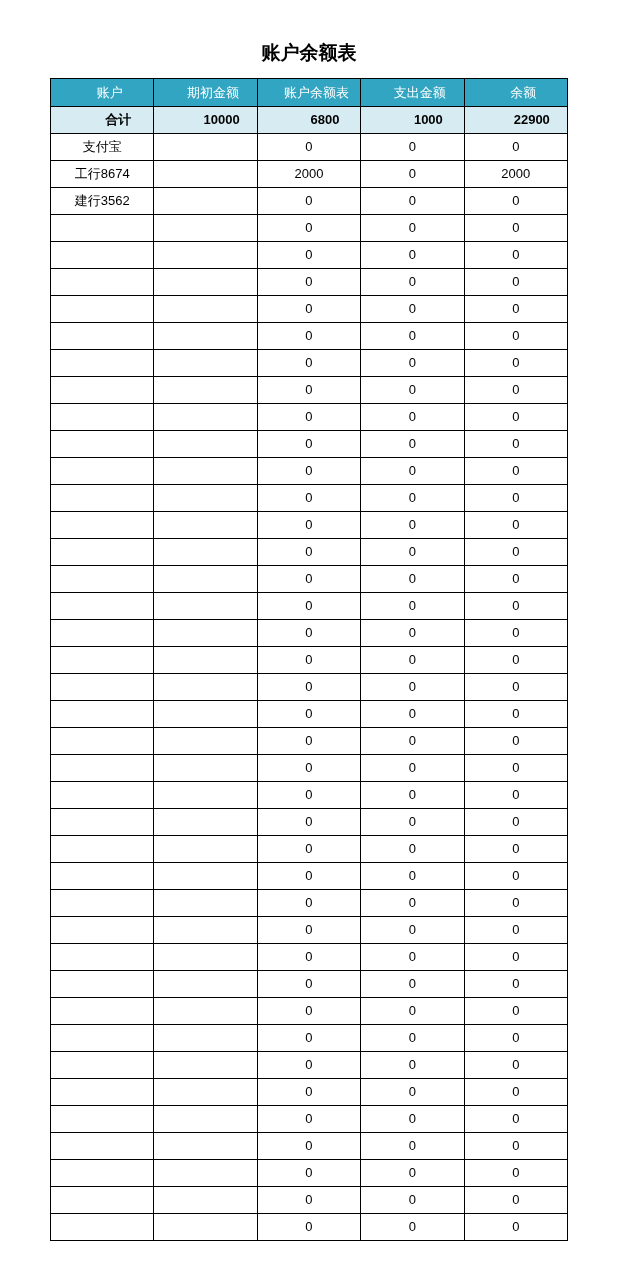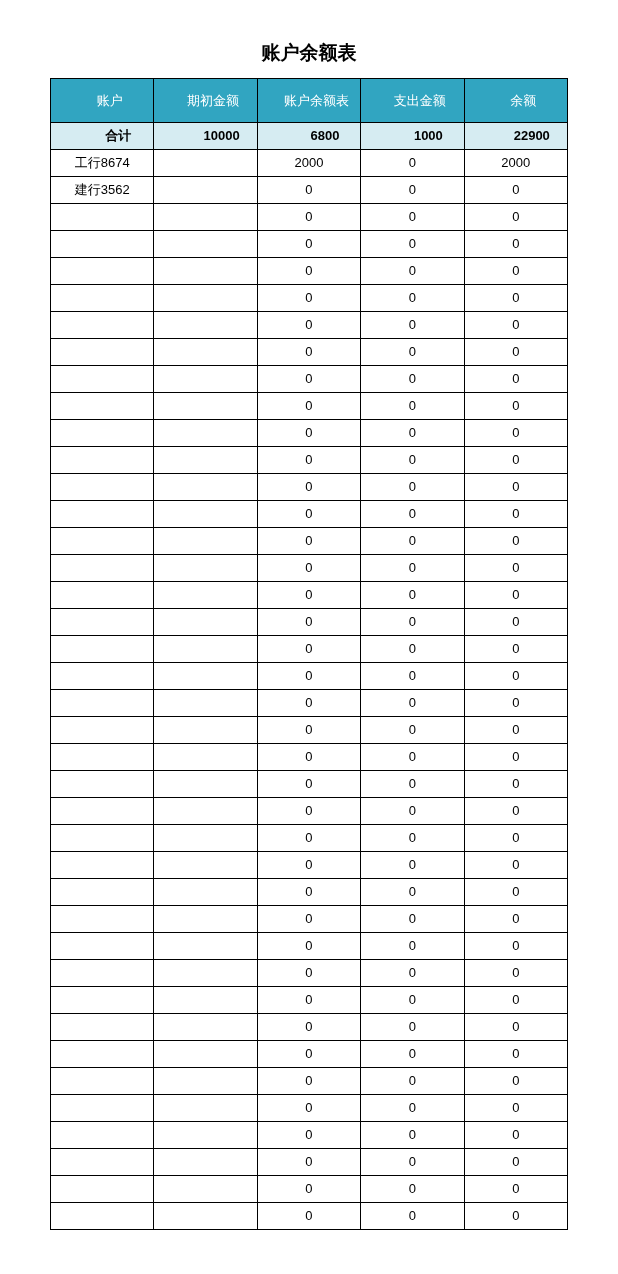--- a/index.html
+++ b/index.html
@@ -32,21 +32,21 @@
       height: 26px;
       line-height: 26px;
       padding: 0 2px;
       overflow: hidden;
       white-space: nowrap;
     }
     thead th {
       background: #31a5c1;
       color: #ffffff;
       font-weight: normal;
-      height: 44px;
+      height: 28px;
       padding-left: 17px;
     }
     tr.total-row td {
       background: #d6ecf2;
       font-weight: bold;
       color: #000;
       padding-left: 34px;
     }
     tbody td {
       color: #000;
@@ -81,20 +81,27 @@
   </thead>
   <tbody>
     <tr class="total-row">
       <td>合计</td>
       <td>10000</td>
       <td>6800</td>
       <td>1000</td>
       <td>22900</td>
     </tr>
       <tr>
+        <td>支付宝</td>
+        <td></td>
+        <td>0</td>
+        <td>0</td>
+        <td>0</td>
+      </tr>
+      <tr>
         <td>工行8674</td>
         <td></td>
         <td>2000</td>
         <td>0</td>
         <td>2000</td>
       </tr>
       <tr>
         <td>建行3562</td>
         <td></td>
         <td>0</td>

